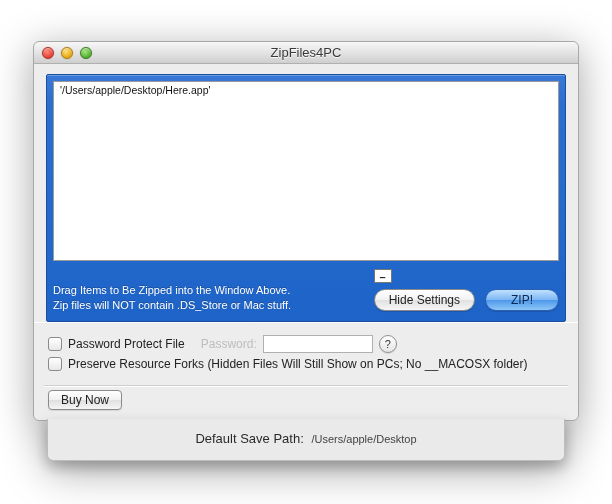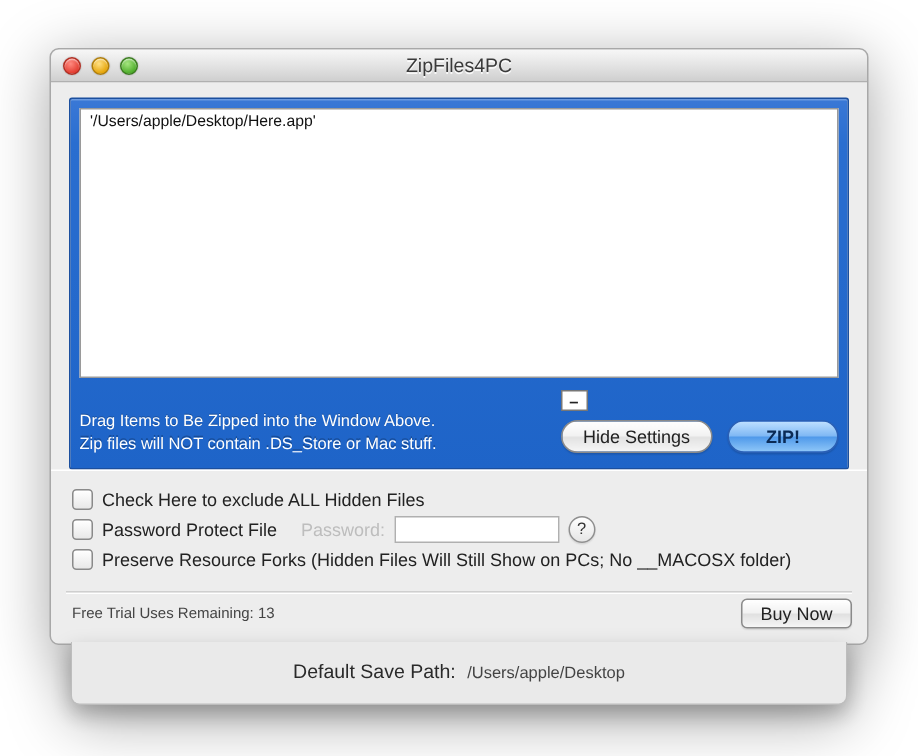--- a/index.html
+++ b/index.html
@@ -119,21 +119,21 @@
     color: #222;
     box-shadow: 0 1px 1px rgba(0,0,0,0.15);
     cursor: pointer;
     display: inline-flex; align-items: center; justify-content: center;
     font-family: inherit;
   }
   .aqua-btn.default {
     border: 1px solid #2a5fb4;
     background: linear-gradient(to bottom, #bfe0ff 0%, #7fb8f4 48%, #4f99ea 52%, #8ec6f8 100%);
     color: #0a2a55;
-    font-weight: 700;
+    font-weight: 400;
     min-width: 74px;
   }
   .settings-area {
     padding: 8px 14px 6px 14px;
     border-top: 1px solid #fff;
   }
   .check-row {
     display: flex;
     align-items: center;
     gap: 6px;
@@ -247,42 +247,34 @@
             <button class="aqua-btn default">ZIP!</button>
           </div>
         </div>
       </div>
     </div>
   </div>
 
   <div class="settings-area">
     <div class="check-row">
       <span class="chk"></span>
-      <span>Check Here to exclude ALL Hidden Files</span>
-    </div>
-    <div class="check-row">
-      <span class="chk"></span>
       <span>Password Protect File</span>
       <span style="color:#bdbdbd;margin-left:10px">Password:</span>
       <input class="pw-input" type="password" value="" style="">
       <span class="help-circ">?</span>
     </div>
     <div class="check-row">
       <span class="chk"></span>
       <span>Preserve Resource Forks (Hidden Files Will Still Show on PCs; No __MACOSX folder)</span>
     </div>
   </div>
 
   <div class="divider"></div>
 
   <div class="trial-row">
-    <span>
-      <span>Free Trial Uses Remaining:</span>
-      <span>13</span>
-    </span>
     <button class="sq-btn">Buy Now</button>
   </div>
 </div>
 
 <div class="sub-panel">
   <span class="path-line">
     <span>Default Save Path:</span>
     <span class="path-value">/Users/apple/Desktop</span>
   </span>
 </div>

